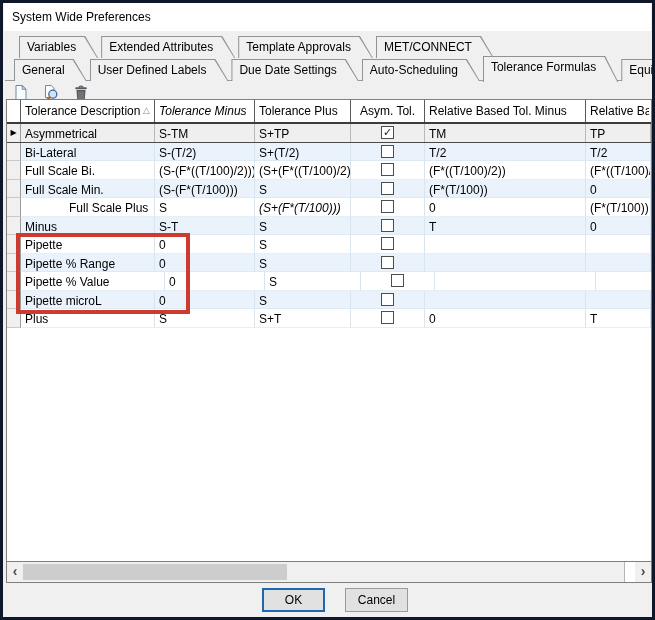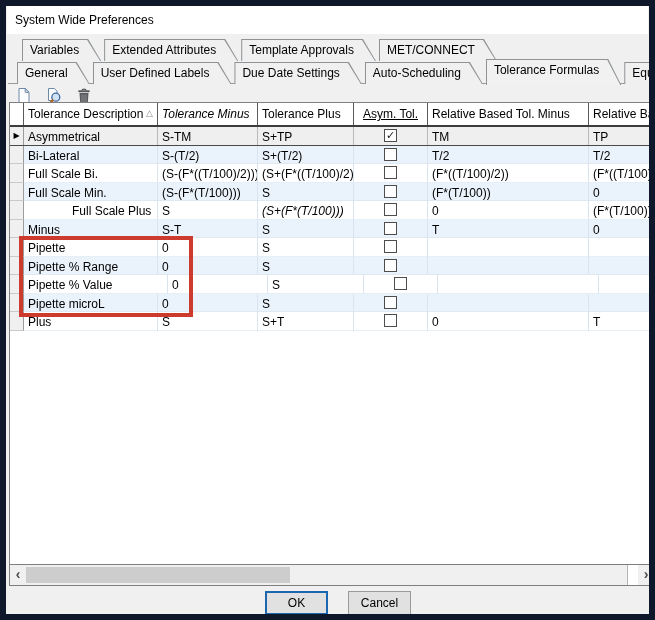--- a/index.html
+++ b/index.html
@@ -1,18 +1,18 @@
 <!DOCTYPE html>
 <html><head>
 <meta charset="utf-8">
 <style>
   html,body{margin:0;padding:0;background:#fff;}
   body{font-family:"Liberation Sans",sans-serif;font-size:12px;color:#000;}
   .dialog{position:relative;width:655px;height:620px;box-sizing:border-box;
-    border:6px solid #0f172a;background:#f0f0f0;overflow:hidden;}
+    border:3px solid #0f172a;background:#f0f0f0;overflow:hidden;}
   .titlebar{position:absolute;left:1px;top:0;right:1px;height:28px;background:#ffffff;
     line-height:28px;padding-left:8px;font-size:12px;}
   
   .tabrow{position:absolute;display:flex;align-items:flex-start;z-index:2;}
   .tabrow1{top:33px;left:16px;height:23px;}
   .tabrow2{top:56px;left:11px;height:22px;z-index:3;}
   .tab{position:relative;height:22px;margin-right:3px;cursor:default;}
   .tab .shape{position:absolute;left:0;top:0;right:0;bottom:0;background:#8f9396;
     clip-path:polygon(0 0,calc(100% - 13px) 0,100% 100%,0 100%);}
   .tab .shape-in{position:absolute;left:1px;top:1px;right:1px;bottom:0;background:#f0f0f0;
@@ -30,21 +30,21 @@
   .gridwrap{position:absolute;left:3px;top:96px;width:646px;height:484px;box-sizing:border-box;
     border:1px solid #7f7f7f;background:#fff;display:flex;flex-direction:column;z-index:2;}
   .ghead{display:flex;height:24px;background:#fff;border-bottom:2px solid #3c3c3c;
     box-sizing:border-box;flex:none;}
   .hcell{box-sizing:border-box;border-right:1px solid #5a5a5a;padding:4px 2px 0 4px;
     white-space:nowrap;overflow:hidden;display:flex;align-items:flex-start;}
   .hcell:last-child{border-right:none;}
   .hlabel{flex:1;overflow:hidden;white-space:nowrap;}
   .sorticon{flex:none;color:#8a8a8a;font-size:9px;padding:1px 2px 0 0;}
   .hcell.center{justify-content:center;padding-left:2px;}
-  .hcell.center .hlabel{flex:none;text-decoration:underline;}
+  .hcell.center .hlabel{flex:none;}
   .gbody{flex:1;overflow:hidden;background:#fff;}
   .grow{display:flex;height:18.5px;box-sizing:border-box;background:#fff;}
   .grow.alt{background:var(--alt-row,#eaf2fb);}
   .grow.selected{background:var(--sel-row,#efefef);
     border-top:1px solid #4a4a4a;border-bottom:1px solid #4a4a4a;height:19.5px;margin-top:-1px;}
   .gcell{box-sizing:border-box;border-right:1px solid #d9e4ef;border-bottom:1px solid #e6eef6;
     padding:3px 2px 0 4px;white-space:nowrap;overflow:hidden;font-size:12px;}
   .grow.alt .gcell{border-bottom:1px solid #dfe9f3;}
   .grow.selected .gcell{border-right:1px solid #b9b9b9;border-bottom:none;}
   .gutter{box-sizing:border-box;background:#f0f0f0;border-right:1px solid #9c9c9c;

